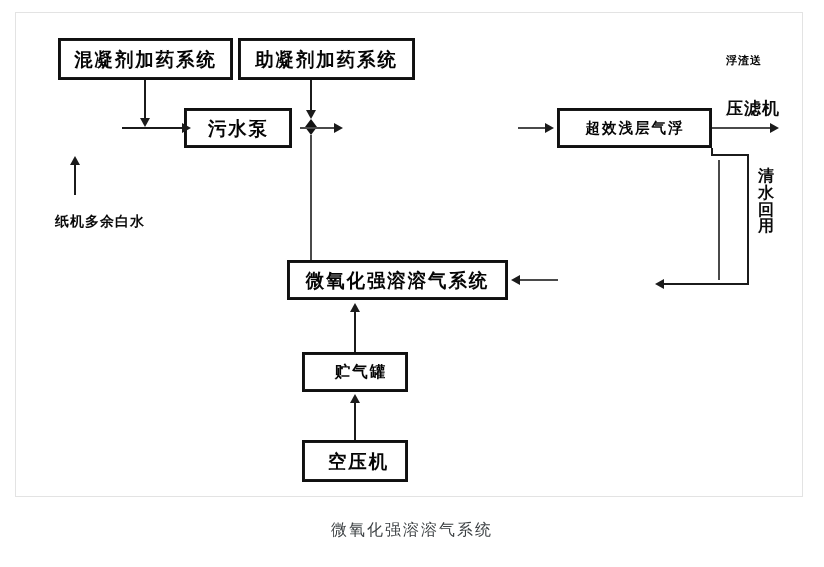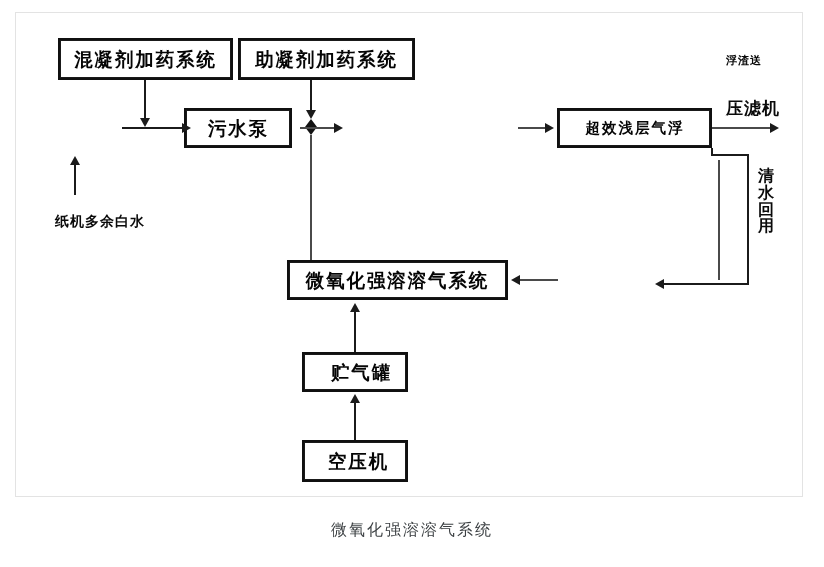--- a/index.html
+++ b/index.html
@@ -199,21 +199,21 @@
   </div>
 
   <div class="node bold-edge" style="left:287px; top:260px; width:221px; height:40px; font-size:19px;">
     <span class="txt">微氧化强溶溶气系统</span>
   </div>
 
 
   <div class="line hline thinline" style="left:518px; top:279px; width:40px;"></div>
   <div class="arrow arrow-l" style="left:511px; top:275px;"></div>
 
-  <div class="node bold-edge" style="left:302px; top:352px; width:106px; height:40px; font-size:19px;padding-left:12px;">
+  <div class="node bold-edge" style="left:302px; top:352px; width:106px; height:40px; font-size:16px;padding-left:12px;">
     <span class="txt">贮气罐</span>
   </div>
 
   <div class="node bold-edge" style="left:302px; top:440px; width:106px; height:42px; font-size:19px;padding-left:6px;">
     <span class="txt">空压机</span>
   </div>
 
   <div class="line vline" style="left:354px; top:402px; height:38px;"></div>
   <div class="arrow arrow-u" style="left:350px; top:394px;"></div>
 

